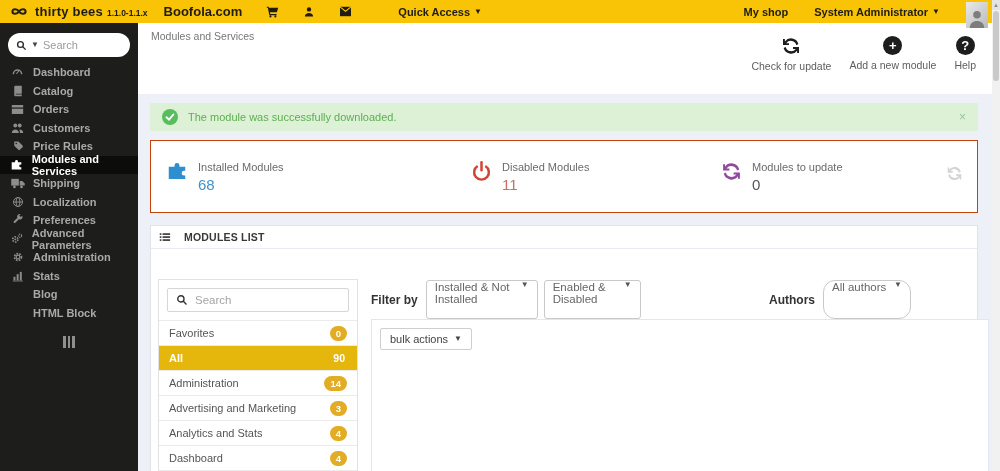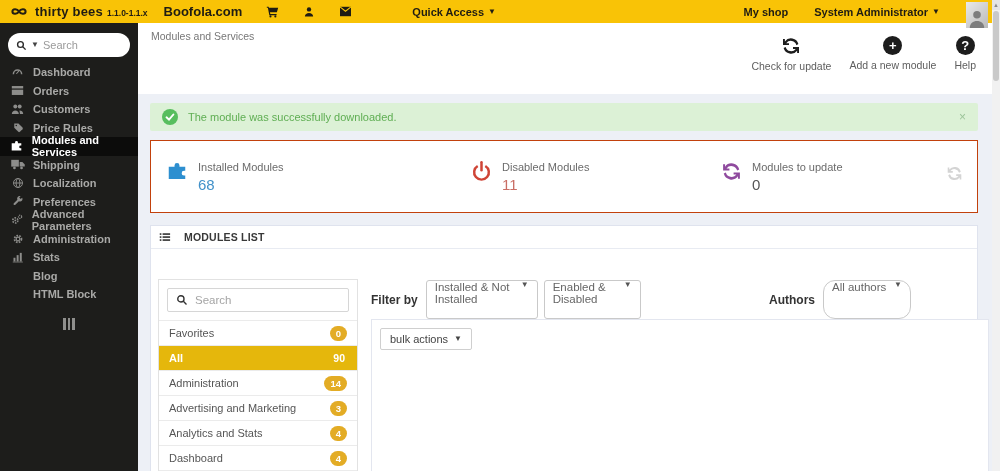--- a/index.html
+++ b/index.html
@@ -10,21 +10,21 @@
 
   
   .topbar { position:absolute; left:0; top:0; width:992px; height:23px; background:#f9c306;
             display:flex; align-items:center; color:#1f1c13; z-index:5; }
   .tb-left { display:flex; align-items:center; }
   .bee-logo { margin-left:9px; }
   .tb-brand { font-size:13px; font-weight:bold; margin-left:6px; letter-spacing:.2px; }
   .tb-version { font-size:8.5px; font-weight:bold; margin-left:4px; margin-top:3px; }
   .tb-shop { font-size:13px; font-weight:bold; margin-left:16px; cursor:pointer; }
   .tb-ico { margin-left:24px; cursor:pointer; color:#1f1c13; }
-  .tb-quick { margin-left:60px; font-size:11px; font-weight:bold; cursor:pointer; display:flex; align-items:center; gap:4px; }
+  .tb-quick { margin-left:46px; font-size:11px; font-weight:bold; cursor:pointer; display:flex; align-items:center; gap:4px; }
   .caret { font-size:8px; line-height:1; }
   .tb-right { position:absolute; right:4px; top:0; height:23px; display:flex; align-items:center; gap:26px; }
   .tb-myshop, .tb-user { font-size:11px; font-weight:bold; cursor:pointer; display:flex; align-items:center; gap:4px; }
   .avatar { width:22px; height:26px; margin-top:6px; background:linear-gradient(135deg,#e9e9e9,#b9b9b9);
             display:flex; align-items:flex-end; justify-content:center; overflow:hidden; }
 
   
   .scrollbar { position:absolute; right:0; top:0; width:8px; height:471px; background:#f1f1f1; z-index:6; }
   .scroll-up { height:10px; background:#e4e4e4; display:flex; align-items:center; justify-content:center;
                font-size:6px; color:#8a8a8a; }
@@ -185,20 +185,28 @@
         <span class="s-ico">
           <svg width="13" height="13" viewBox="0 0 16 16" fill="currentColor">
               <path d="M8 4a6 6 0 0 0-6 6h1.8a4.2 4.2 0 0 1 8.4 0H14a6 6 0 0 0-6-6z"></path>
               <rect x="7.4" y="5.6" width="1.3" height="4.6" rx=".6" transform="rotate(42 8 8)"></rect>
             </svg>
         </span>
         <span>Dashboard</span>
       </div>
       <div class="side-item">
         <span class="s-ico">
+          <svg width="12" height="12" viewBox="0 0 16 16" fill="currentColor">
+              <path d="M4.5 1A1.5 1.5 0 0 0 3 2.5v11A1.5 1.5 0 0 0 4.5 15H13v-2.5H5v-1h8V1z"></path>
+            </svg>
+        </span>
+        <span>Catalog</span>
+      </div>
+      <div class="side-item">
+        <span class="s-ico">
           <svg width="13" height="11" viewBox="0 0 16 13" fill="currentColor">
               <path d="M1 1h14v3H1z"></path>
               <path d="M1 5.5h14V12H1z"></path>
             </svg>
         </span>
         <span>Orders</span>
       </div>
       <div class="side-item">
         <span class="s-ico">
           <svg width="13" height="12" viewBox="0 0 16 14" fill="currentColor">

